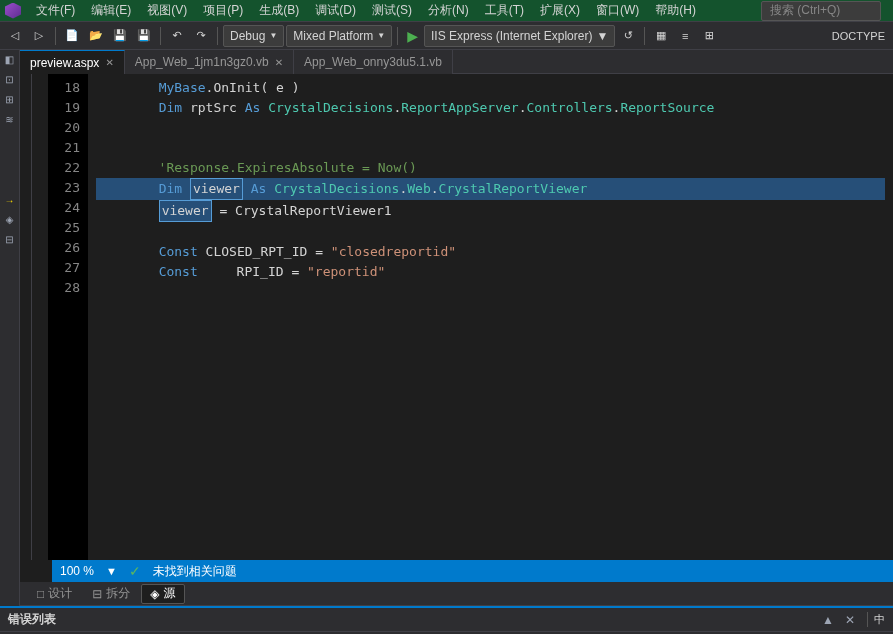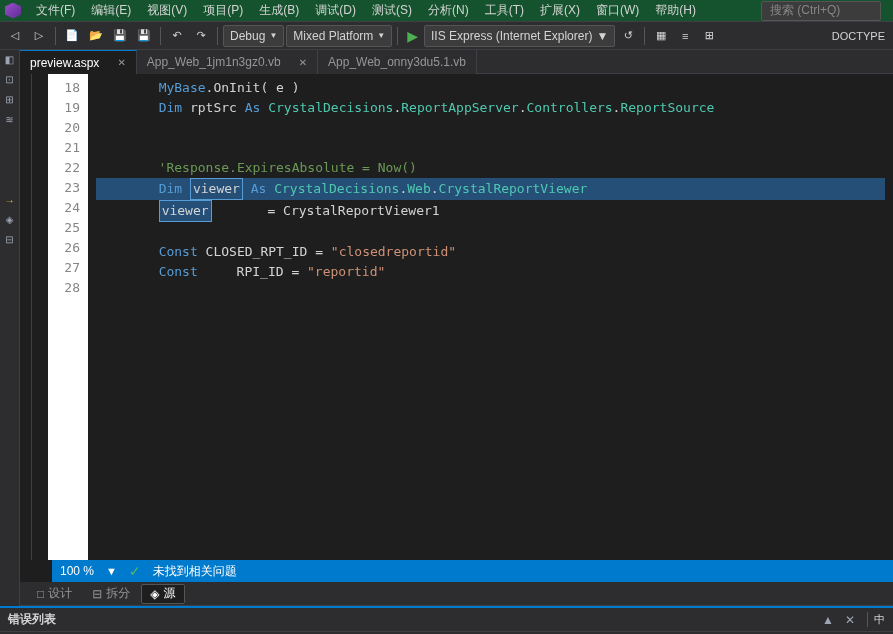--- a/index.html
+++ b/index.html
@@ -130,21 +130,21 @@
       border-bottom: 1px solid #3f3f46;
     }
     .tab {
       display: flex;
       align-items: center;
       padding: 0 10px;
       height: 24px;
       font-size: 12px;
       cursor: pointer;
       border-right: 1px solid #3f3f46;
-      gap: 18px;
+      gap: 6px;
       color: #969696;
       background: #2d2d30;
     }
     .tab.active {
       background: #1e1e1e;
       color: #ffffff;
       border-top: 1px solid #007acc;
     }
     .tab-close {
       font-size: 10px;
@@ -156,21 +156,21 @@
     .code-editor {
       flex: 1;
       display: flex;
       overflow: hidden;
       background: #1e1e1e;
       font-family: 'Consolas', monospace;
       font-size: 13px;
     }
     .line-numbers {
       width: 40px;
-      background: #ffffff;
+      background: #000000;
       color: #858585;
       padding: 0 8px;
       text-align: right;
       user-select: none;
       font-size: 13px;
       line-height: 20px;
       padding-top: 4px;
     }
     .code-content {
       flex: 1;
@@ -374,21 +374,21 @@
         </div>
         <div class="code-line">&nbsp;</div>
         <div class="code-line">&nbsp;</div>
         <div class="code-line">
           <span class="cm">        'Response.ExpiresAbsolute = Now()</span>
         </div>
         <div class="code-line highlighted">
           <span style="color:#d4d4d4;">        </span><span class="kw">Dim </span><span style="background:#264f78; border:1px solid #569cd6; padding:0 2px;">viewer</span><span style="color:#d4d4d4;"> </span><span class="kw">As</span><span style="color:#d4d4d4;"> </span><span class="cl">CrystalDecisions</span><span style="color:#d4d4d4;">.</span><span class="cl">Web</span><span style="color:#d4d4d4;">.</span><span class="cl">CrystalReportViewer</span>
         </div>
         <div class="code-line">
-          <span style="color:#d4d4d4;">        </span><span style="background:#264f78; border:1px solid #569cd6; padding:0 2px; color:#d4d4d4;">viewer</span><span style="color:#d4d4d4;padding-left:48px;"> = CrystalReportViewer1</span>
+          <span style="color:#d4d4d4;">        </span><span style="background:#264f78; border:1px solid #569cd6; padding:0 2px; color:#d4d4d4;">viewer</span><span style="color:#d4d4d4;"> = CrystalReportViewer1</span>
         </div>
         <div class="code-line">&nbsp;</div>
         <div class="code-line">
           <span style="color:#d4d4d4;">        </span><span class="kw">Const</span><span style="color:#d4d4d4;"> CLOSED_RPT_ID = </span><span class="st">"closedreportid"</span>
         </div>
         <div class="code-line">
           <span style="color:#d4d4d4;">        </span><span class="kw">Const</span><span style="color:#d4d4d4;margin-left:31px;"> RPI_ID = </span><span class="st">"reportid"</span>
         </div>
       </div>
     </div>

